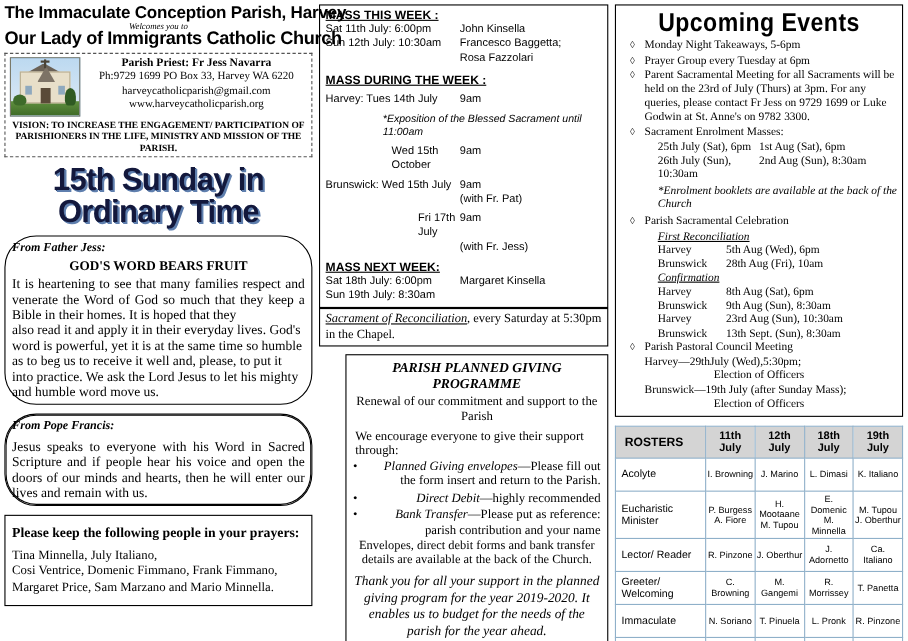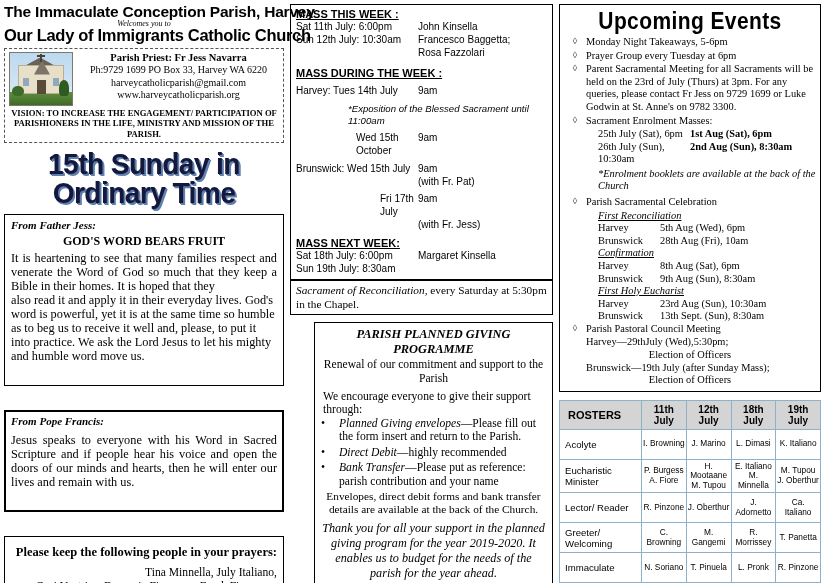--- a/index.html
+++ b/index.html
@@ -61,52 +61,52 @@
           margin-top:2px;}
 
   
   .bigtitle{margin:7px 0 6px 0;text-align:center;
             font-family:"Liberation Sans",sans-serif;font-weight:bold;
             font-size:29px;line-height:1;color:#13183c;
             letter-spacing:-.6px;transform:scaleX(.97);
             text-shadow:2px 2px 0 #5f7fae, 1px 1px 0 #2e4a78;}
 
   
-  .art{padding:4px 6px 22px 6px;margin-bottom:24px;}
+  .art{padding:4px 6px 4px 6px;margin-bottom:8px;border-radius:29px;}
   .art-from{font-weight:bold;font-style:italic;font-size:11px;margin-bottom:3px;}
   .art-h{text-align:center;font-weight:bold;font-size:12px;margin:3px 0 2px 0;}
   .art-p{font-size:12.3px;line-height:1.14;text-align:justify;}
   .art-p.nj{text-align:left;}
 
-  .prayers{padding:8px 6px 9px 6px;text-align:right;}
+  .prayers{padding:8px 6px 9px 6px;text-align:left;}
   .pr-h{font-weight:bold;font-size:12.5px;line-height:1.2;margin-bottom:6px;}
   .pr-b{font-size:11.6px;line-height:1.25;}
 
   
   .mbox{padding:3px 5px 4px 5px;}
   .m-h{font-family:"Liberation Sans",sans-serif;font-weight:bold;font-size:11px;
        text-decoration:underline;margin-bottom:1px;}
   .m-row{font-family:"Liberation Sans",sans-serif;font-size:10px;display:flex;line-height:1.28;}
   .m-row .c1{width:122px;flex:none;}
   .m-row .c2{flex:1;}
   .m-ital{font-family:"Liberation Sans",sans-serif;font-style:italic;
           font-size:9.6px;line-height:1.25;padding-left:52px;}
   .m-gap{height:8px;}
   .m-gap-s{height:5px;}
   .recon{font-size:11.3px;line-height:1.2;padding:3px 5px 3px 5px;}
-  .recon i{font-style:italic;}
+  .recon i{font-style:italic;text-decoration:underline;}
 
   .pg{padding:4px 6px 6px 6px;margin-top:7px;margin-left:24px;}
   .pg-h{text-align:center;font-weight:bold;font-style:italic;font-size:12.4px;
         margin-bottom:1px;}
   .pg-sub{text-align:center;font-size:11.6px;line-height:1.18;}
   .pg-lead{font-size:11.6px;margin:4px 0 1px 2px;}
   .pg-li{display:flex;font-size:11.6px;line-height:1.16;margin-bottom:2px;}
   .pg-li .bu{width:18px;flex:none;}
-  .pg-li .tx{flex:1;}
+  .pg-li .tx{flex:1;text-align:right;}
   .pg-li .tx i{font-style:italic;}
   .pg-note{text-align:center;font-size:11.3px;line-height:1.17;margin-top:2px;}
   .pg-thanks{text-align:center;font-style:italic;font-size:12.2px;line-height:1.22;
              margin-top:5px;}
 
   .buckets{padding:4px 6px 5px 6px;margin-top:7px;}
 
   
   .ue-box{padding:2px 4px 4px 4px;}
   .ue-h{text-align:center;font-family:"Liberation Sans",sans-serif;
@@ -117,21 +117,21 @@
   .ue-li .tx{flex:1;}
   .ue-ind{padding-left:22px;font-size:10.4px;line-height:1.21;}
   .ue-ind2{padding-left:34px;font-size:10.4px;line-height:1.21;}
   .ue-ital{font-style:italic;}
   .ue-u{text-decoration:underline;font-style:italic;}
   .ue-r{display:flex;}
   .ue-r .a{width:62px;flex:none;}
   .ue-r .b{flex:1;}
   .ue-r2{display:flex;}
   .ue-r2 .a{width:92px;flex:none;}
-  .ue-r2 .b{flex:1;font-weight:bold;}
+  .ue-r2 .b{flex:1;}
   .ue-ctr{text-align:center;font-size:10.4px;line-height:1.21;}
 
   
   .rost{margin-top:8px;width:100%;border-collapse:collapse;
         font-family:"Liberation Sans",sans-serif;table-layout:fixed;}
   .rost td,.rost th{border:1px solid #8fb0c9;padding:2px 1px;text-align:center;
         vertical-align:middle;font-weight:normal;font-size:8.3px;line-height:1.15;
         overflow:hidden;}
   .rost thead th{background:#d4d4d4;font-weight:bold;font-size:10px;
         line-height:1.1;height:24px;}
@@ -347,21 +347,20 @@
       <div class="ue-ind2">
         <div class="ue-r">
           <div class="a">Harvey</div>
           <div class="b">8th  Aug (Sat), 6pm</div>
         </div>
         <div class="ue-r">
           <div class="a">Brunswick</div>
           <div class="b">9th  Aug (Sun), 8:30am</div>
         </div>
       </div>
-      <div class="ue-ind2 ue-u">First Holy Eucharist</div>
       <div class="ue-ind2">
         <div class="ue-r">
           <div class="a">Harvey</div>
           <div class="b">23rd  Aug  (Sun), 10:30am</div>
         </div>
         <div class="ue-r">
           <div class="a">Brunswick</div>
           <div class="b">13th  Sept. (Sun),  8:30am</div>
         </div>
       </div>
@@ -391,21 +390,21 @@
           <td class="lbl w1">Acolyte</td>
           <td>I. Browning</td>
           <td>J. Marino</td>
           <td>L. Dimasi</td>
           <td>K. Italiano</td>
         </tr>
         <tr>
           <td class="lbl w1">Eucharistic Minister</td>
           <td>P. Burgess A. Fiore</td>
           <td>H. Mootaane M. Tupou</td>
-          <td>E. Italiano M. Minnella</td>
+          <td>E. Domenic M. Minnella</td>
           <td>M. Tupou J. Oberthur</td>
         </tr>
         <tr>
           <td class="lbl w1">Lector/ Reader</td>
           <td>R. Pinzone</td>
           <td>J. Oberthur</td>
           <td>J. Adornetto</td>
           <td>Ca. Italiano</td>
         </tr>
         <tr>

